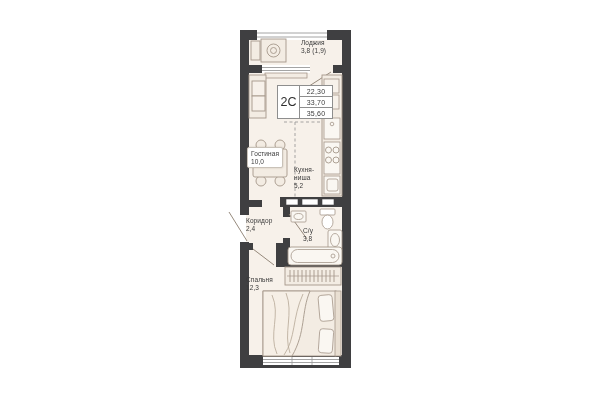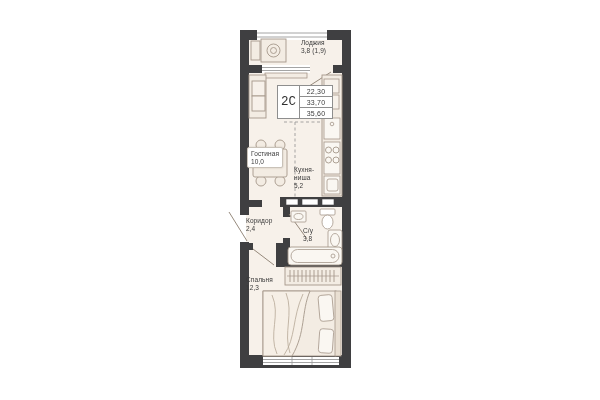--- a/index.html
+++ b/index.html
@@ -7,21 +7,21 @@
           font-family:"Liberation Sans", sans-serif;color:#3a3a3a;}
   #plan-svg{position:absolute;left:0;top:0;width:600px;height:400px;}
   .lbl{position:absolute;font-size:6.5px;line-height:8px;letter-spacing:.1px;color:#3a3a3a;white-space:nowrap;}
   .lbl .area{display:block;}
   #living-label{background:#ffffff;border:0.5px solid #c9c2b8;border-radius:2px;padding:2px 3px 1px 3px;
                 box-shadow:0 0 2px rgba(120,110,95,.35);}
   
   #unit-box{position:absolute;left:277px;top:85px;width:54px;height:32px;background:#ffffff;
             border:1px solid #8e8e8e;display:flex;}
   #unit-type{width:21px;display:flex;align-items:center;justify-content:center;
-             font-size:12.5px;color:#2f2f2f;border-right:1px solid #8e8e8e;font-family:Liberation Mono, monospace;}
+             font-size:12.5px;color:#2f2f2f;border-right:1px solid #8e8e8e;}
   #unit-values{flex:1;display:flex;flex-direction:column;}
   #unit-values .val{flex:1;display:flex;align-items:center;justify-content:center;
                     font-size:7px;letter-spacing:.2px;border-bottom:1px solid #8e8e8e;}
   #unit-values .val:last-child{border-bottom:none;}
 </style>
 </head>
 <body>
 
 <div id="canvas">
 

